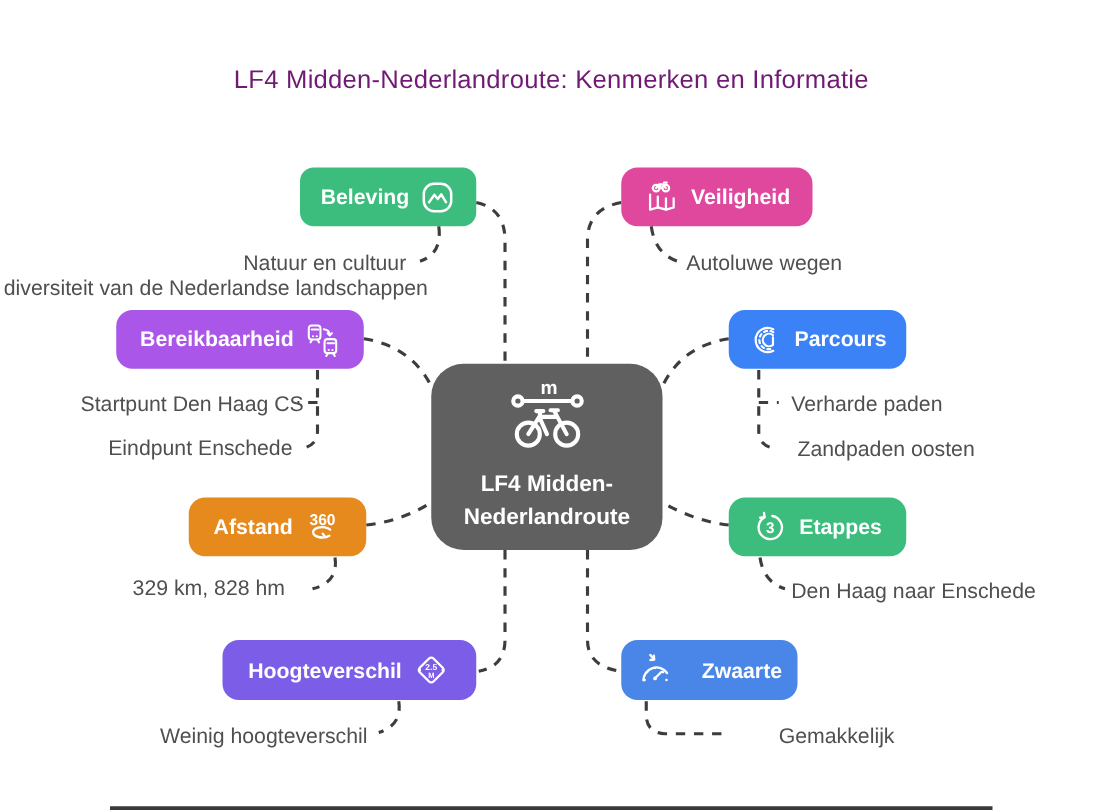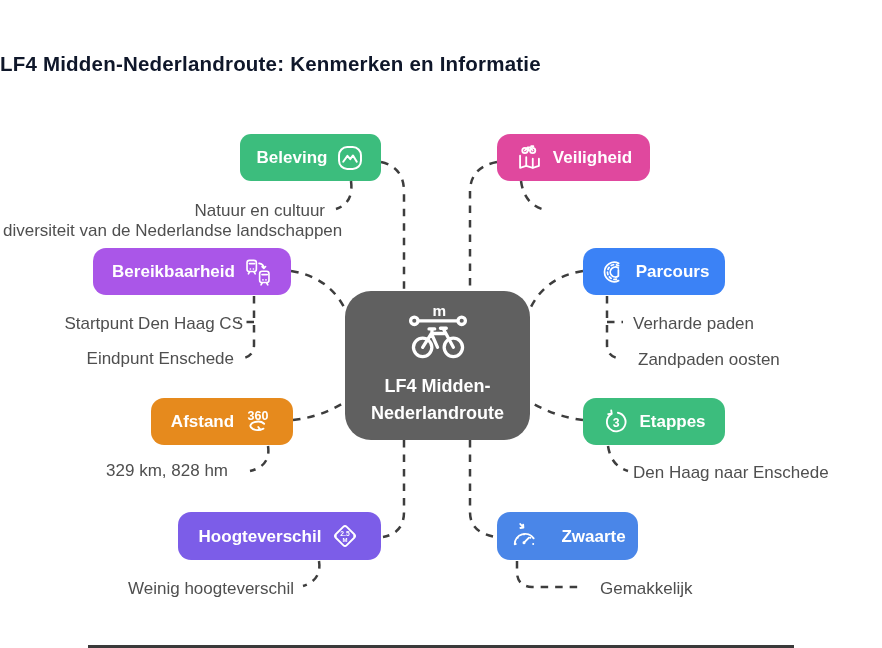--- a/index.html
+++ b/index.html
@@ -1,22 +1,22 @@
 <!DOCTYPE html>
 <html><head>
 <meta charset="utf-8">
 <style>
   html,body{margin:0;padding:0;background:#ffffff;}
   #stage{
     position:relative;width:882px;height:648px;overflow:hidden;
     font-family:"Liberation Sans", sans-serif;background:#ffffff;
   }
   .title{
-    position:absolute;left:0;top:52px;width:882px;
-    font-size:20.5px;font-weight:700;color:#0f172a;letter-spacing:.2px;
+    position:absolute;left:0;top:52px;width:882px;text-align:center;
+    font-size:20.5px;font-weight:400;color:#701a75;letter-spacing:.2px;
   }
   svg.connectors{position:absolute;left:0;top:0;}
   .conn{fill:none;stroke:#3d3d3d;stroke-width:2.5;stroke-dasharray:7.5 7;}
   .node{
     position:absolute;display:flex;align-items:center;justify-content:center;
     gap:9px;color:#ffffff;font-size:17px;font-weight:600;border-radius:13px;
     line-height:1;white-space:nowrap;
   }
   .node .icon{display:flex;align-items:center;justify-content:center;}
   .node .icon svg{display:block;}
@@ -174,29 +174,30 @@
         <circle cx="12" cy="17.4" r="1.2" fill="#ffffff" stroke="none"></circle>
         <path d="M9 2.4 L11.5 5.3 M11.5 5.3 l-0.2 -2.4 M11.5 5.3 l-2.4 0.3"></path>
       </svg>
     </span>
     <span>Zwaarte</span>
   </div>
 
   <div class="leaf" style="right:557px;top:201px;">Natuur en cultuur</div>
   <div class="leaf" style="left:3px;top:221px;">diversiteit van de Nederlandse landschappen</div>
 
+  <div class="leaf" style="left:549px;top:201px;">Autoluwe wegen</div>
 
   <div class="leaf" style="right:639px;top:314px;">Startpunt Den Haag CS</div>
   <div class="leaf" style="right:648px;top:349px;">Eindpunt Enschede</div>
 
   <div class="leaf" style="left:633px;top:314px;">Verharde paden</div>
   <div class="leaf" style="left:638px;top:350px;">Zandpaden oosten</div>
 
   <div class="leaf" style="right:654px;top:461px;">329 km, 828 hm</div>
 
   <div class="leaf" style="left:633px;top:463px;">Den Haag naar Enschede</div>
 
   <div class="leaf" style="right:588px;top:579px;">Weinig hoogteverschil</div>
 
-  <div class="leaf" style="left:600px;top:579px;">Gemakkelijk</div>
+  <div class="leaf" style="left:623px;top:579px;">Gemakkelijk</div>
 
   <div class="bottom-bar"></div>
 </div>
 
 </body></html>

